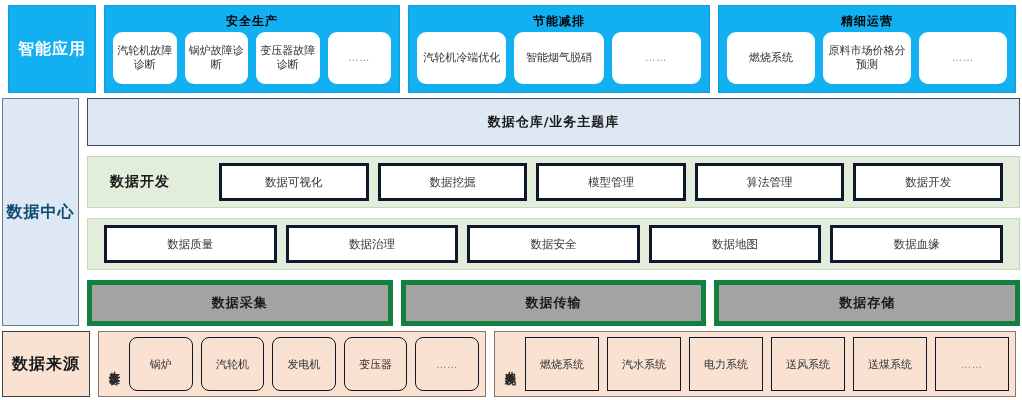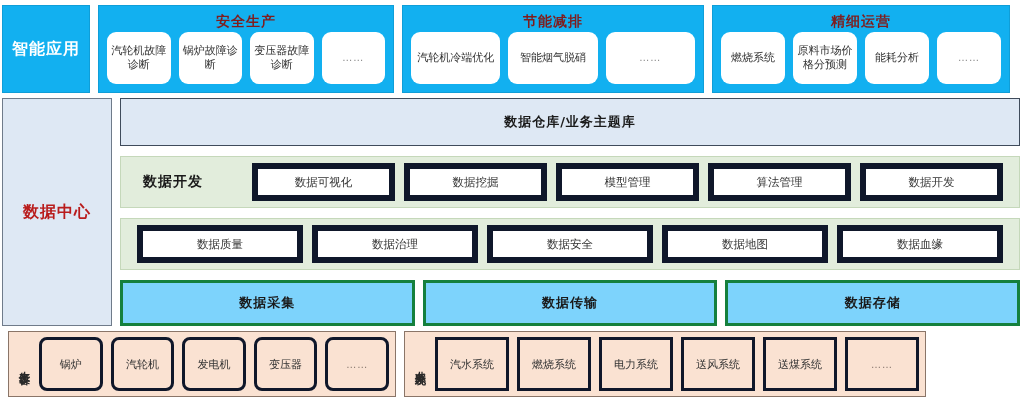--- a/index.html
+++ b/index.html
@@ -18,49 +18,49 @@
     box-sizing:border-box;
     display:flex;align-items:center;justify-content:center;
     font-weight:bold;font-size:15px;color:#1a1a1a;
     letter-spacing:1px;
   }
   .row-body{position:relative;flex:1 1 auto;display:flex;}
 
   
   #row-app{top:5px;height:88px;}
   #row-app .row-label{
-    width:88px;margin-left:2px;
+    width:88px;margin-left:8px;
     background:#12B0F0;border:1px solid #0f9ed8;color:#ffffff;
     font-size:16px;
   }
   #row-app .row-body{margin-left:8px;margin-right:2px;gap:8px;}
   .app-group{
     box-sizing:border-box;
     background:#12B0F0;border:1px solid #0f9ed8;
     display:flex;flex-direction:column;align-items:center;
     padding:4px 8px 8px 8px;
   }
   .app-group-title{
-    color:#7f1d1d;font-weight:bold;font-size:14px;
+    color:#000000;font-weight:bold;font-size:12px;
     letter-spacing:1px;line-height:22px;
   }
   .app-tiles{display:flex;flex:1 1 auto;gap:8px;width:100%;align-items:stretch;}
   .app-tile{
     box-sizing:border-box;flex:1 1 0;
     background:#ffffff;border-radius:9px;
     display:flex;align-items:center;justify-content:center;text-align:center;
     font-size:11px;color:#333333;line-height:14px;padding:2px 3px;
   }
   .app-tile.ellipsis{font-size:10px;color:#8a8a8a;letter-spacing:1px;}
 
   
   #row-dc{top:98px;height:228px;}
   #row-dc .row-label{
-    width:110px;margin-left:2px;
-    background:#DEE8F4;border:1px solid #6f7b8a;color:#b91c1c;
+    width:77px;margin-left:2px;
+    background:#DEE8F4;border:1px solid #6f7b8a;color:#0c4a6e;
     font-size:16px;
   }
   #row-dc .row-body{
     margin-left:8px;margin-right:2px;
     flex-direction:column;gap:10px;
   }
 
   .dw-bar{
     box-sizing:border-box;height:48px;
     background:#DEE8F4;border:1px solid #3f4b5b;
@@ -72,29 +72,29 @@
     box-sizing:border-box;flex:1 1 0;
     background:#E2EDDC;border:1px solid #c5d8ba;
     display:flex;align-items:center;padding:6px 16px;gap:9px;
   }
   .band-title{
     flex:0 0 100px;font-weight:bold;font-size:14px;color:#1a1a1a;
     letter-spacing:1px;padding-left:6px;
   }
   .band-tile{
     box-sizing:border-box;flex:1 1 0;height:100%;
-    background:#ffffff;border:6px solid #0f172a;
+    background:#ffffff;border:3px solid #0f172a;
     display:flex;align-items:center;justify-content:center;
     font-size:11.5px;color:#333333;
   }
 
   .trio{display:flex;gap:8px;height:46px;}
   .trio-tile{
     box-sizing:border-box;flex:1 1 0;
-    background:#7dd3fc;border:3px solid #15803d;
+    background:#a3a3a3;border:5px solid #15803d;
     display:flex;align-items:center;justify-content:center;
     font-weight:bold;font-size:13px;color:#1a1a1a;letter-spacing:1px;
   }
 
   
   #row-src{top:331px;height:66px;}
   #row-src .row-label{
     width:88px;margin-left:2px;
     background:#FAE2D2;border:1px solid #3f3f3f;color:#1a1a1a;
     font-size:16px;
@@ -106,21 +106,21 @@
     display:flex;align-items:stretch;padding:5px 6px;gap:8px;
   }
   .src-group-title{
     flex:0 0 16px;
     display:flex;align-items:center;justify-content:center;
     writing-mode:vertical-rl;text-orientation:upright;
     font-size:11px;font-weight:bold;color:#2a2a2a;letter-spacing:1px;
   }
   .src-tile{
     box-sizing:border-box;flex:1 1 0;
-    background:#FAE2D2;border:3px solid #0f172a;
+    background:#FAE2D2;border:1px solid #0f172a;
     display:flex;align-items:center;justify-content:center;
     font-size:11px;color:#333333;
   }
   .src-tile.rounded{border-radius:8px;}
   .src-tile.ellipsis{font-size:10px;color:#8a7a70;letter-spacing:1px;}
 
   
   .g-w1{flex:0 0 296px;}
   .g-w2{flex:0 0 302px;}
   .g-w3{flex:0 0 298px;}
@@ -153,21 +153,20 @@
           <div class="app-tile">智能烟气脱硝</div>
           <div class="app-tile ellipsis">……</div>
         </div>
       </div>
 
       <div class="app-group g-w3">
         <div class="app-group-title">精细运营</div>
         <div class="app-tiles">
           <div class="app-tile">燃烧系统</div>
           <div class="app-tile">原料市场价格分预测</div>
-          <div class="app-tile">能耗分析</div>
           <div class="app-tile ellipsis">……</div>
         </div>
       </div>
 
     </div>
   </div>
 
   <div class="row" id="row-dc">
     <div class="row-label">数据中心</div>
     <div class="row-body">
@@ -194,35 +193,36 @@
       <div class="trio">
         <div class="trio-tile">数据采集</div>
         <div class="trio-tile">数据传输</div>
         <div class="trio-tile">数据存储</div>
       </div>
 
     </div>
   </div>
 
   <div class="row" id="row-src">
+    <div class="row-label">数据来源</div>
     <div class="row-body">
 
       <div class="src-group s-w1">
         <div class="src-group-title">生产设备</div>
         <div class="src-tile rounded">锅炉</div>
         <div class="src-tile rounded">汽轮机</div>
         <div class="src-tile rounded">发电机</div>
         <div class="src-tile rounded">变压器</div>
         <div class="src-tile rounded ellipsis">……</div>
       </div>
 
       <div class="src-group s-w2">
         <div class="src-group-title">业务系统</div>
+        <div class="src-tile">燃烧系统</div>
         <div class="src-tile">汽水系统</div>
-        <div class="src-tile">燃烧系统</div>
         <div class="src-tile">电力系统</div>
         <div class="src-tile">送风系统</div>
         <div class="src-tile">送煤系统</div>
         <div class="src-tile ellipsis">……</div>
       </div>
 
     </div>
   </div>
 
 </div>

